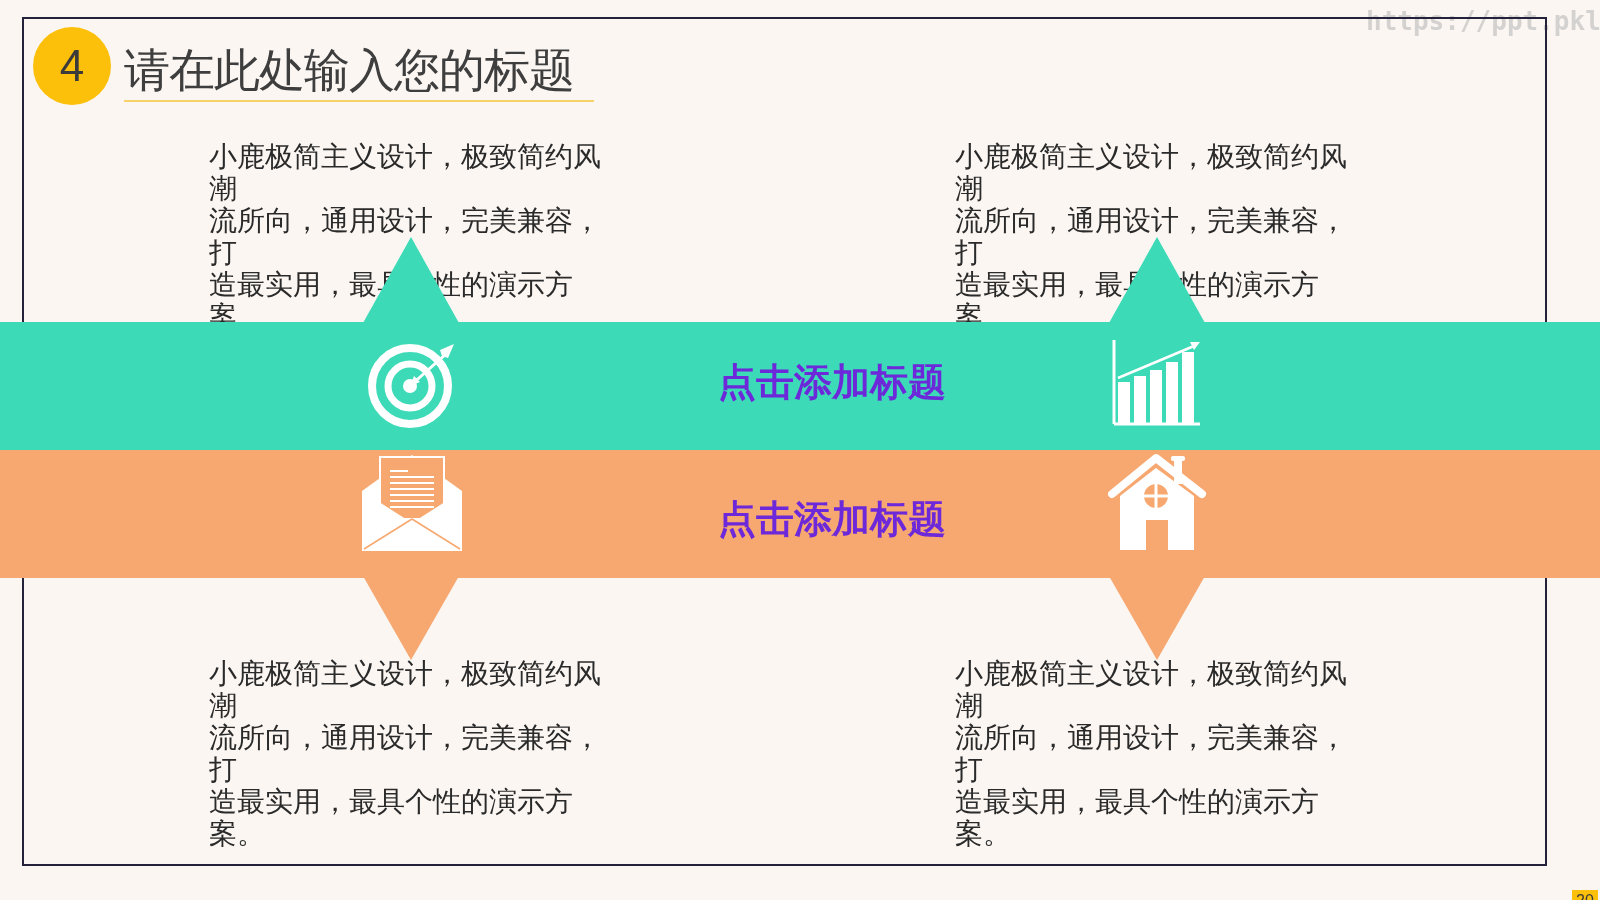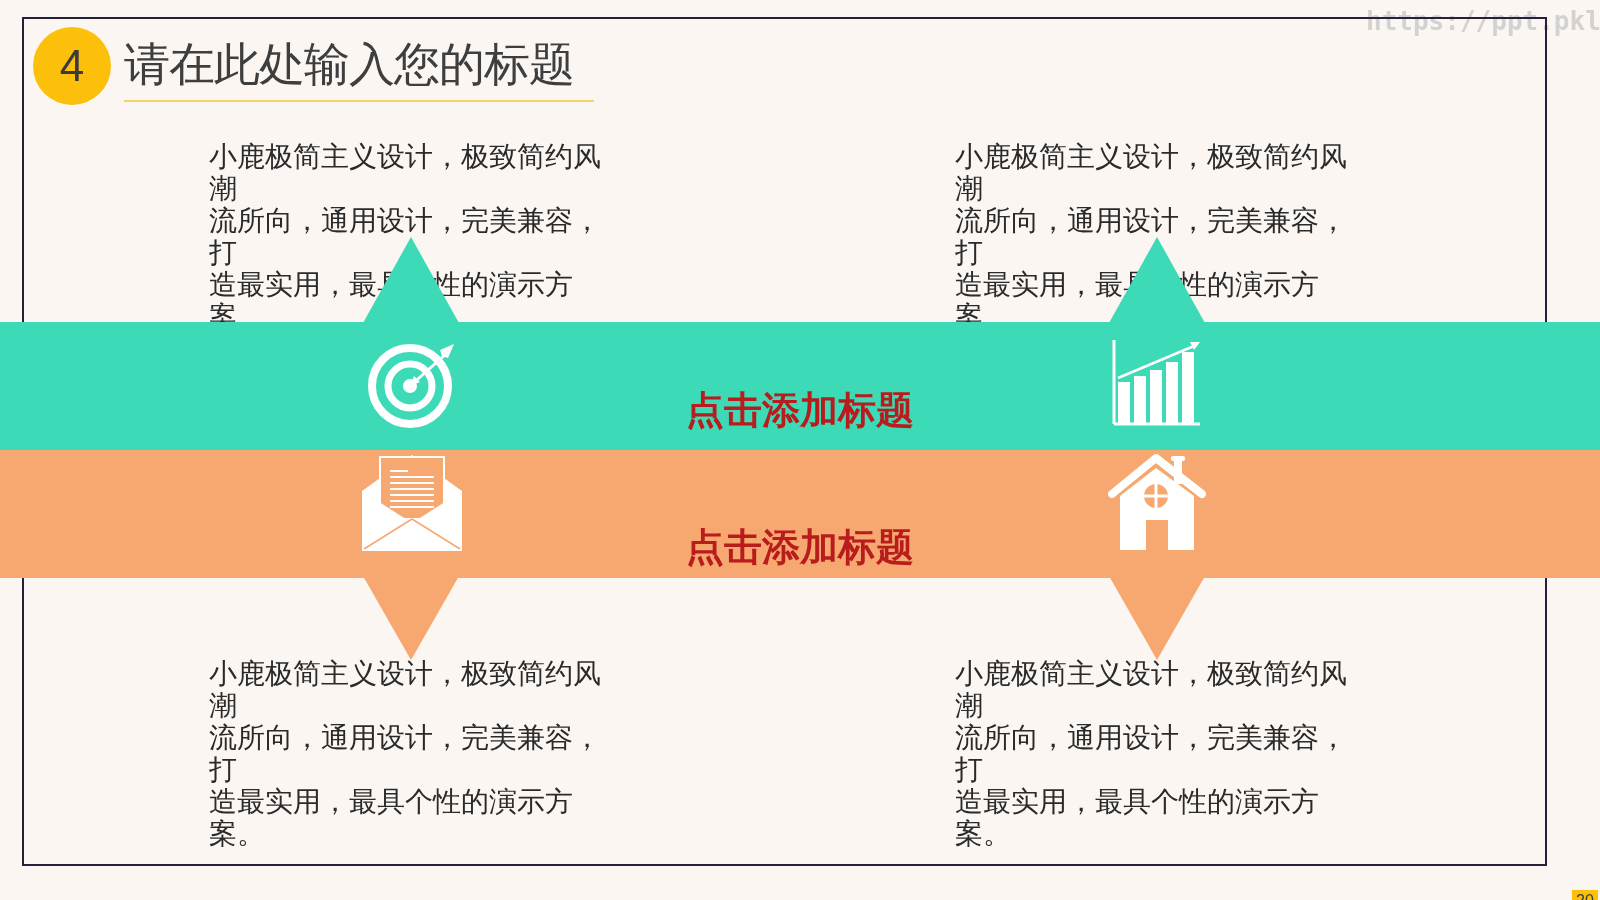--- a/index.html
+++ b/index.html
@@ -2,29 +2,29 @@
 <html><head>
 <meta charset="utf-8">
 <style>
   * { margin:0; padding:0; box-sizing:border-box; }
   html, body { width:1600px; height:900px; overflow:hidden; }
   body { background:#f9f6f2; position:relative; font-family:"DejaVu Sans","Liberation Sans",sans-serif; }
   .slide-bg { position:absolute; left:0; top:0; width:1600px; height:900px; background:#fbf6f2; }
   .frame { position:absolute; left:22px; top:17px; width:1525px; height:849px; border:2px solid #23223a; }
   .watermark { position:absolute; left:1366px; top:6px; font-size:26px; font-weight:bold; color:#d4d2d0; letter-spacing:0px; font-family:"DejaVu Sans Mono","Liberation Mono",monospace; }
   .num-badge { position:absolute; left:33px; top:27px; width:78px; height:78px; border-radius:50%; background:#fcbf0a; color:#3b3b3b; font-size:44px; display:flex; align-items:center; justify-content:center; font-family:"Liberation Sans",sans-serif; }
-  .title { position:absolute; left:124px; top:34px; font-size:46px; color:#3e3e3e; letter-spacing:-1px; font-family:"DejaVu Sans",sans-serif; }
+  .title { position:absolute; left:124px; top:40px; font-size:46px; color:#3e3e3e; letter-spacing:-1px; font-family:"DejaVu Sans",sans-serif; }
   .title-line { position:absolute; left:124px; top:100px; width:470px; height:2px; background:#f7d26a; }
   .band { position:absolute; left:0; width:1600px; }
   .band-teal { top:322px; height:128px; background:#3ddab8; }
   .band-orange { top:450px; height:128px; background:#f7a870; }
   .tri { position:absolute; width:0; height:0; }
   .tri-up-teal { border-left:48px solid transparent; border-right:48px solid transparent; border-bottom:86px solid #3ddab8; }
   .tri-down-orange { border-left:48px solid transparent; border-right:48px solid transparent; border-top:84px solid #f7a870; }
-  .band-title { position:absolute; left:640px; width:320px; text-align:center; font-size:38px; font-weight:bold; color:#b91c1c; font-family:"DejaVu Sans",sans-serif;margin-top:28px; }
+  .band-title { position:absolute; left:672px; width:320px; text-align:center; font-size:38px; font-weight:bold; color:#6d28d9; font-family:"DejaVu Sans",sans-serif; }
   .desc { position:absolute; width:410px; font-size:28px; line-height:32px; color:#2a2a2a; font-family:"DejaVu Serif","Liberation Serif",serif; }
   .icon { position:absolute; }
   .page-num { position:absolute; left:1572px; top:874px; width:26px; height:22px; background:#fcbf0a; color:#3b3b3b; font-size:16px; text-align:center; line-height:22px; font-family:"Liberation Sans",sans-serif;margin-top:16px; }
 </style>
 </head>
 <body>
 
 <div class="slide-bg"></div>
 <div class="watermark">https://ppt.pkll.de</div>
 <div class="frame"></div>

